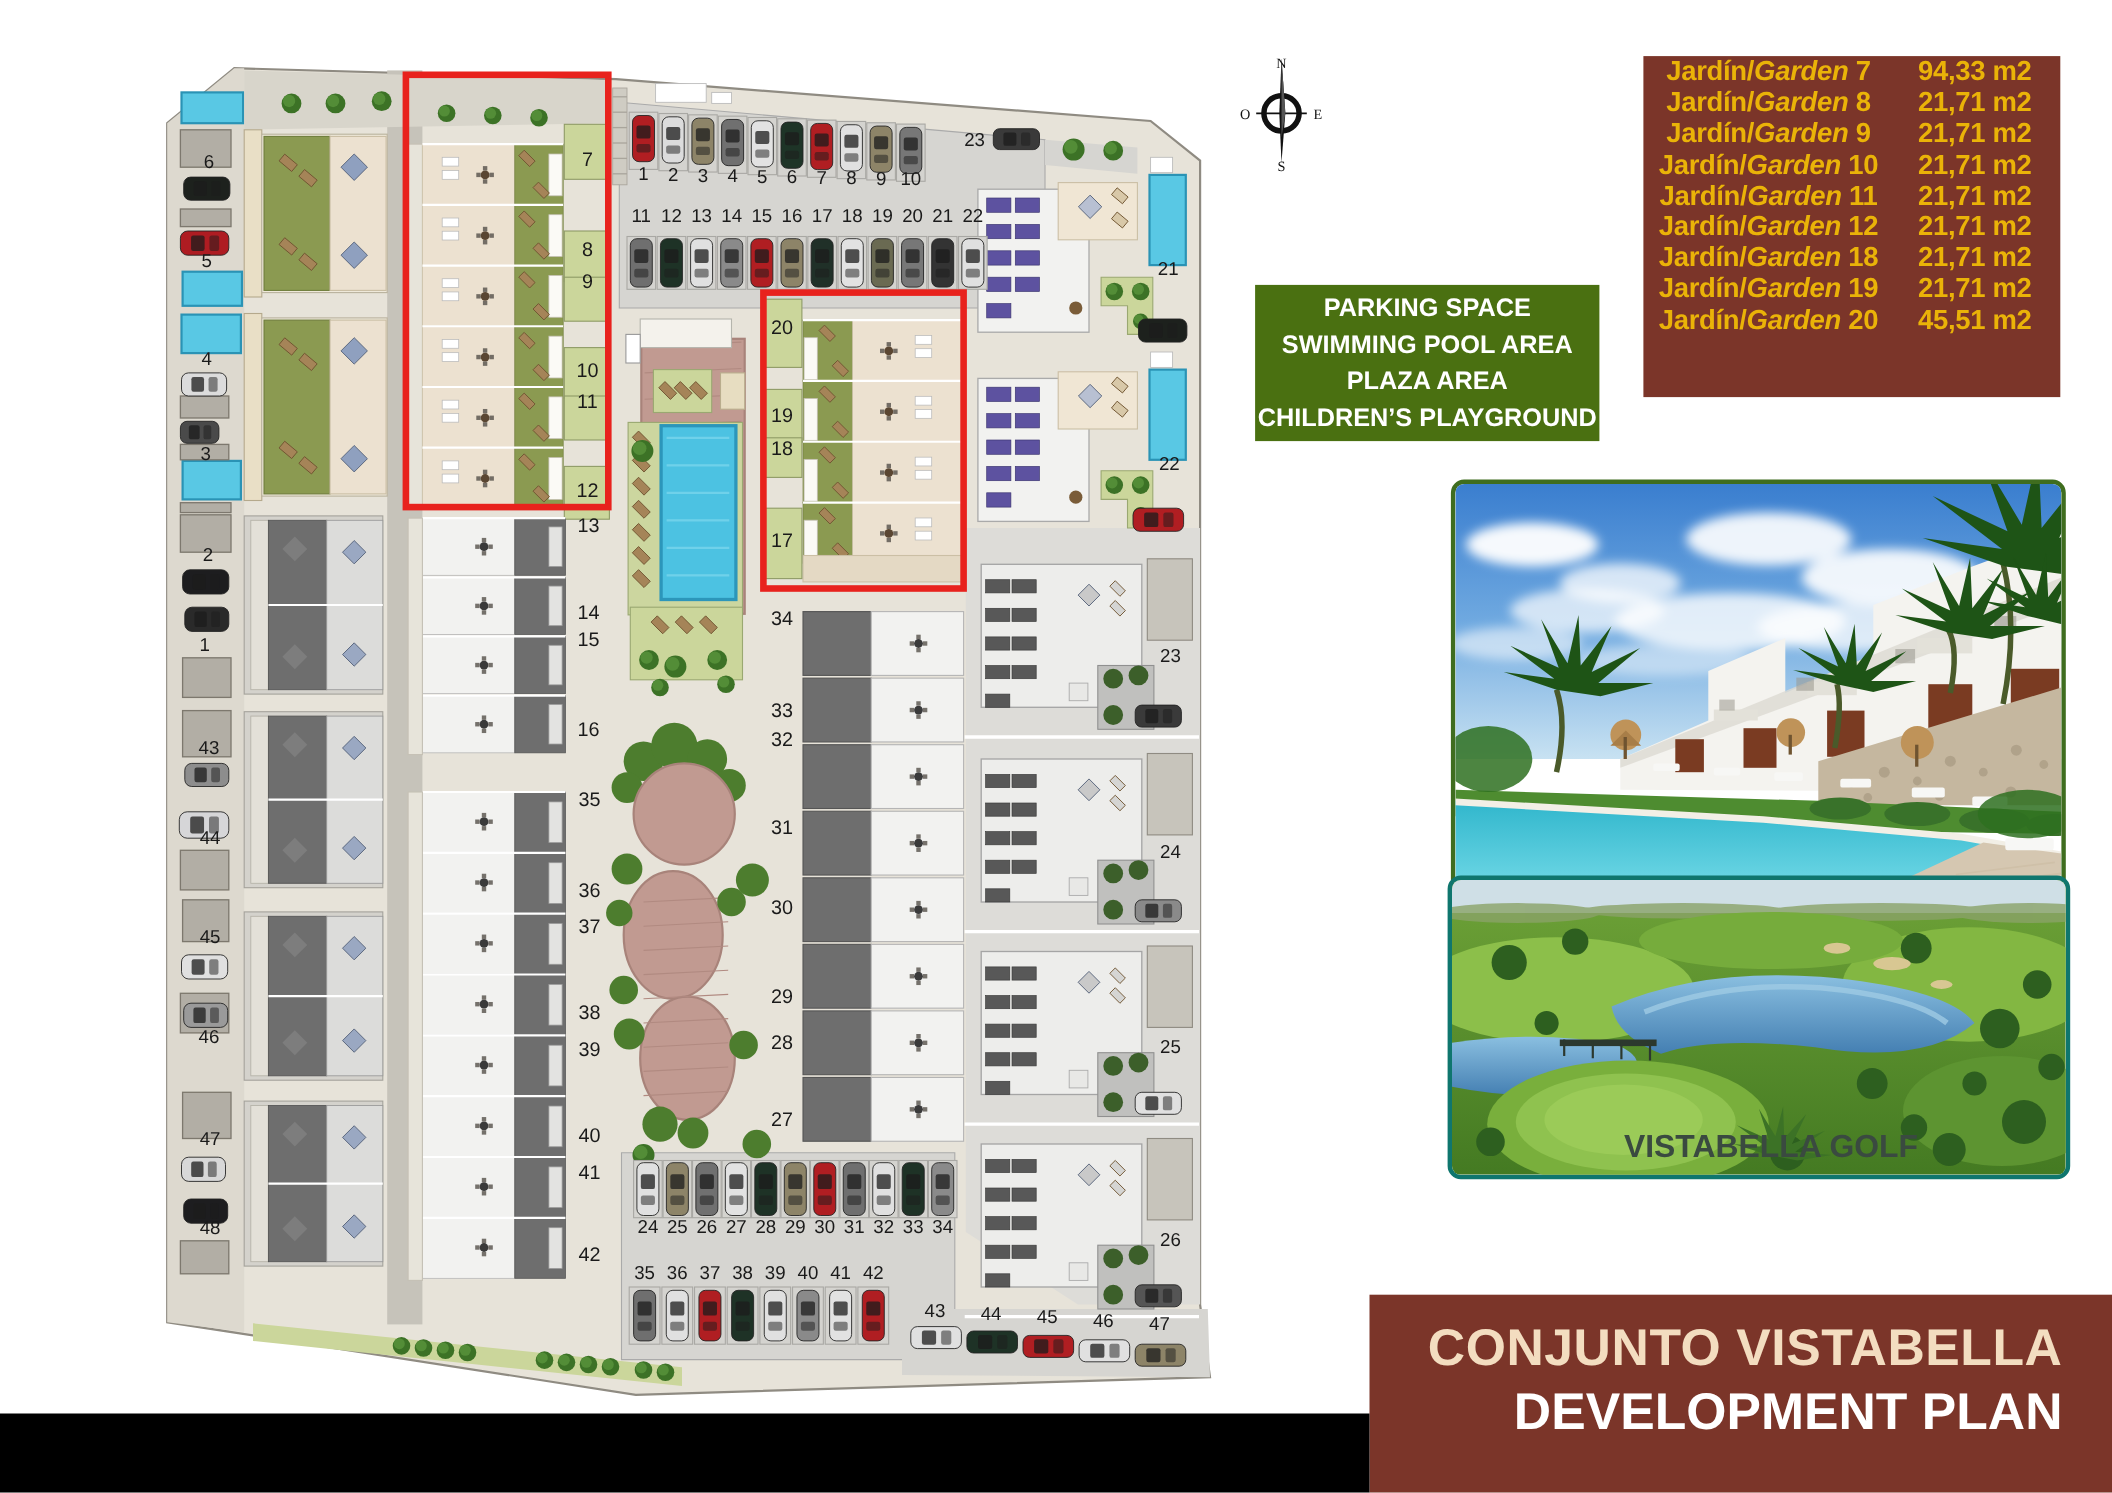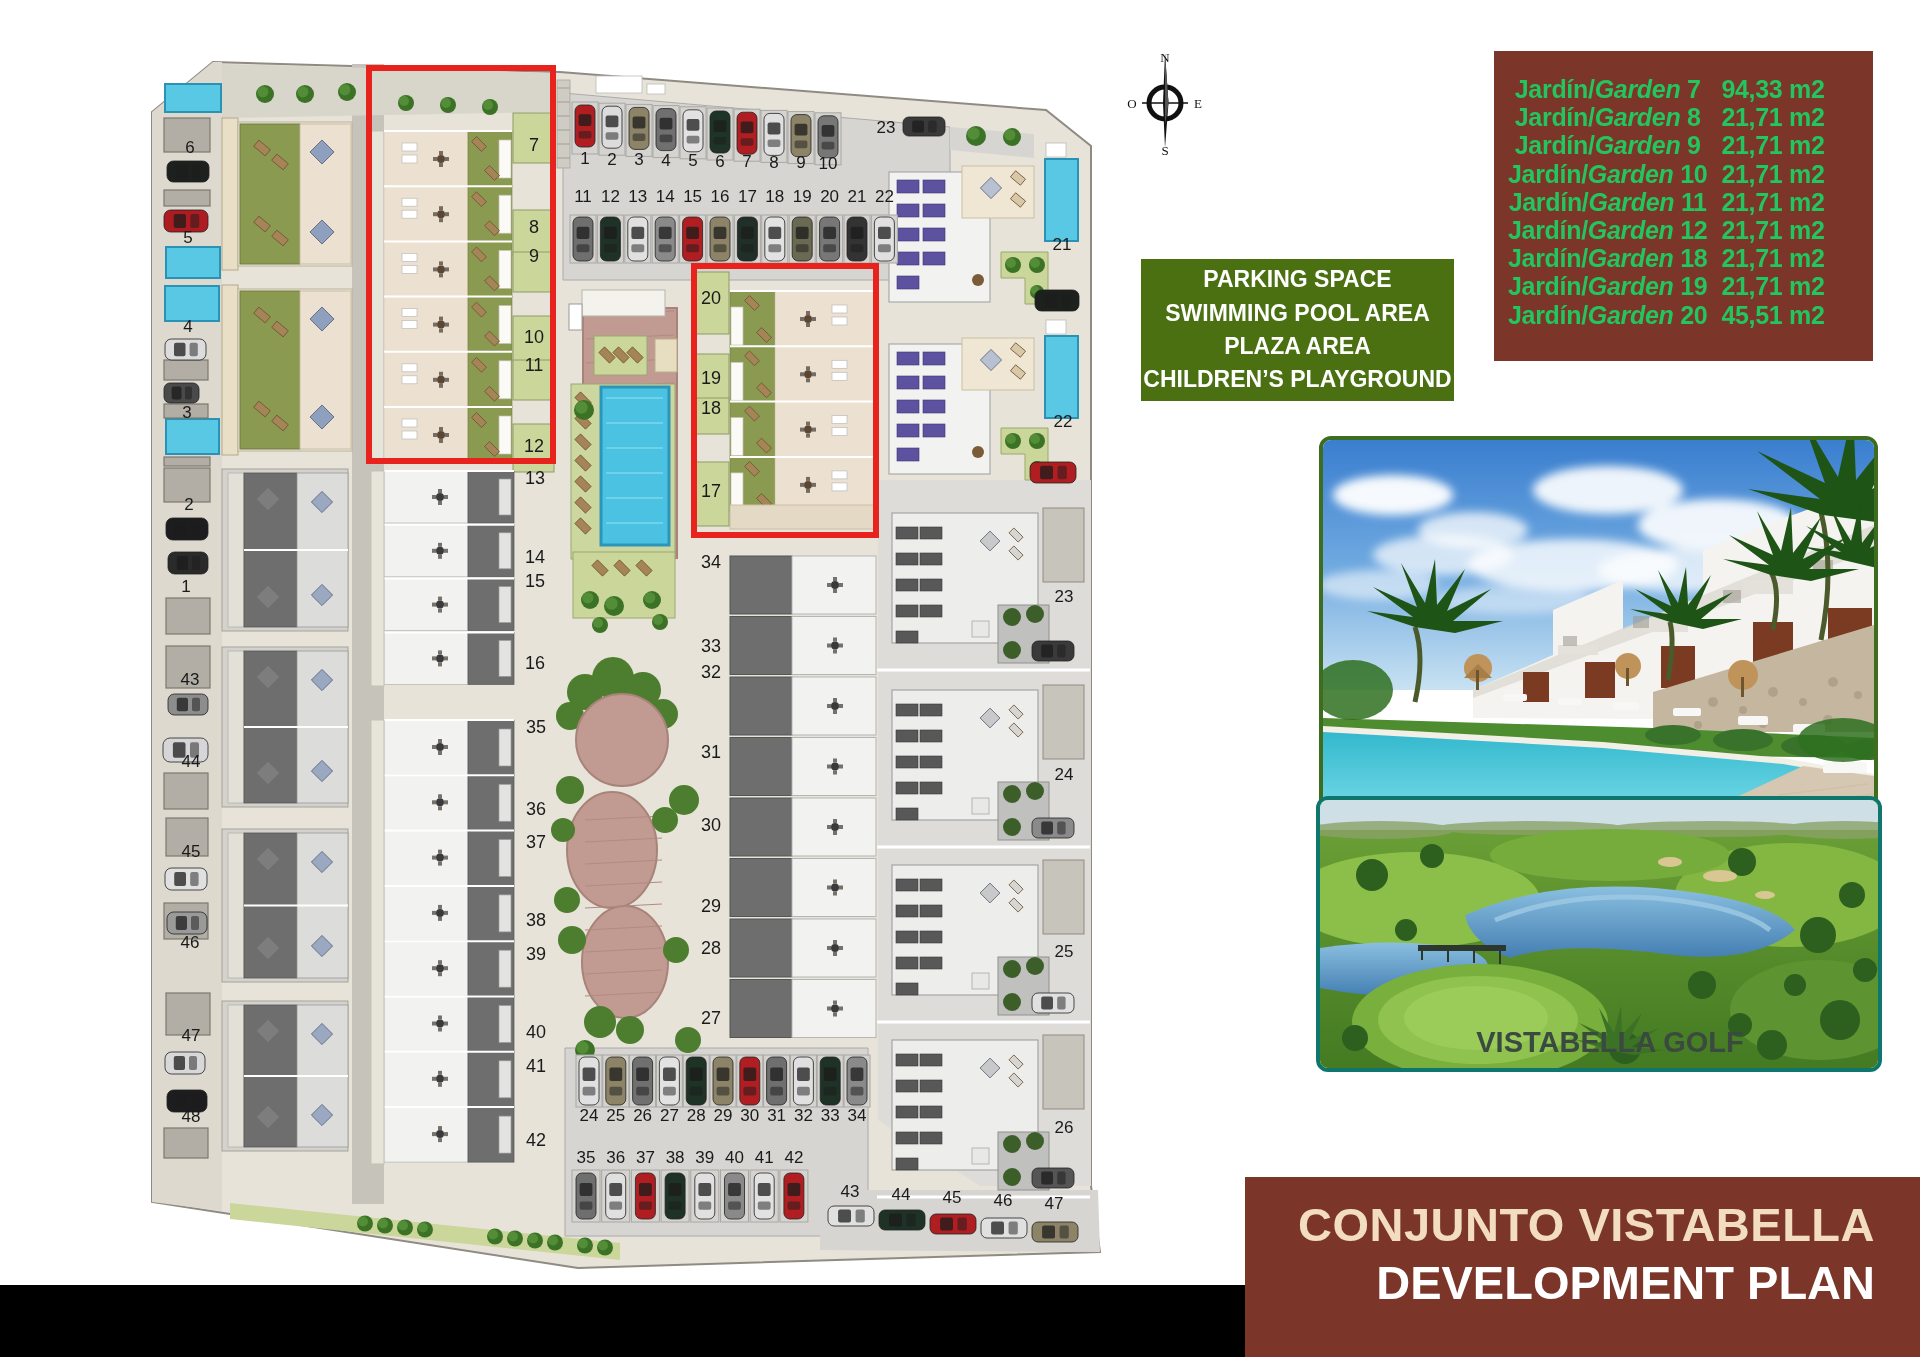--- a/index.html
+++ b/index.html
@@ -1,20 +1,20 @@
 <!DOCTYPE html>
 <html><head><meta charset="utf-8">
 <style>
 *{margin:0;padding:0;box-sizing:border-box}
 body{width:1920px;height:1357px;position:relative;background:#fff;font-family:"Liberation Sans",sans-serif;overflow:hidden}
 .abs{position:absolute}
-#table{left:1494px;top:51px;width:379px;height:310px;background:#7b3529;color:#22c55e;font-weight:bold;font-size:25px;letter-spacing:-0.3px;padding-top:24px}
+#table{left:1494px;top:51px;width:379px;height:310px;background:#7b3529;color:#eab308;font-weight:bold;font-size:25px;letter-spacing:-0.3px;padding-top:0}
 .trow{display:flex;height:28.2px;line-height:28.2px}
 .tl{width:60%;text-align:center}
-.tv{width:39%;}
+.tv{width:39%;text-align:center}
 #gbox{left:1141px;top:259px;width:313px;height:142px;background:#4a7011;color:#fff;font-weight:bold;font-size:23px;text-align:center;display:flex;flex-direction:column;justify-content:center;line-height:33.4px;white-space:nowrap}
 #photo1{left:1319px;top:436px;width:559px;height:376px;border:4px solid #3f6d1f;border-radius:12px;overflow:hidden}
 #photo2{left:1316px;top:796px;width:566px;height:276px;border:4px solid #0f766e;border-radius:12px;overflow:hidden}
 #mbox{left:1245px;top:1177px;width:675px;height:180px;background:#7b3529;text-align:right;padding:22px 45px 0 0}
 #mbox .l1{color:#f3ddc0;font-weight:bold;font-size:47px;letter-spacing:0.5px;line-height:52px}
 #mbox .l2{color:#fff;font-weight:bold;font-size:47px;line-height:54px;margin-top:5px}
 #blackbar{left:0;top:1285px;width:1245px;height:72px;background:#000}
 #compass{left:1120px;top:45px}
 </style></head>
 <body>

